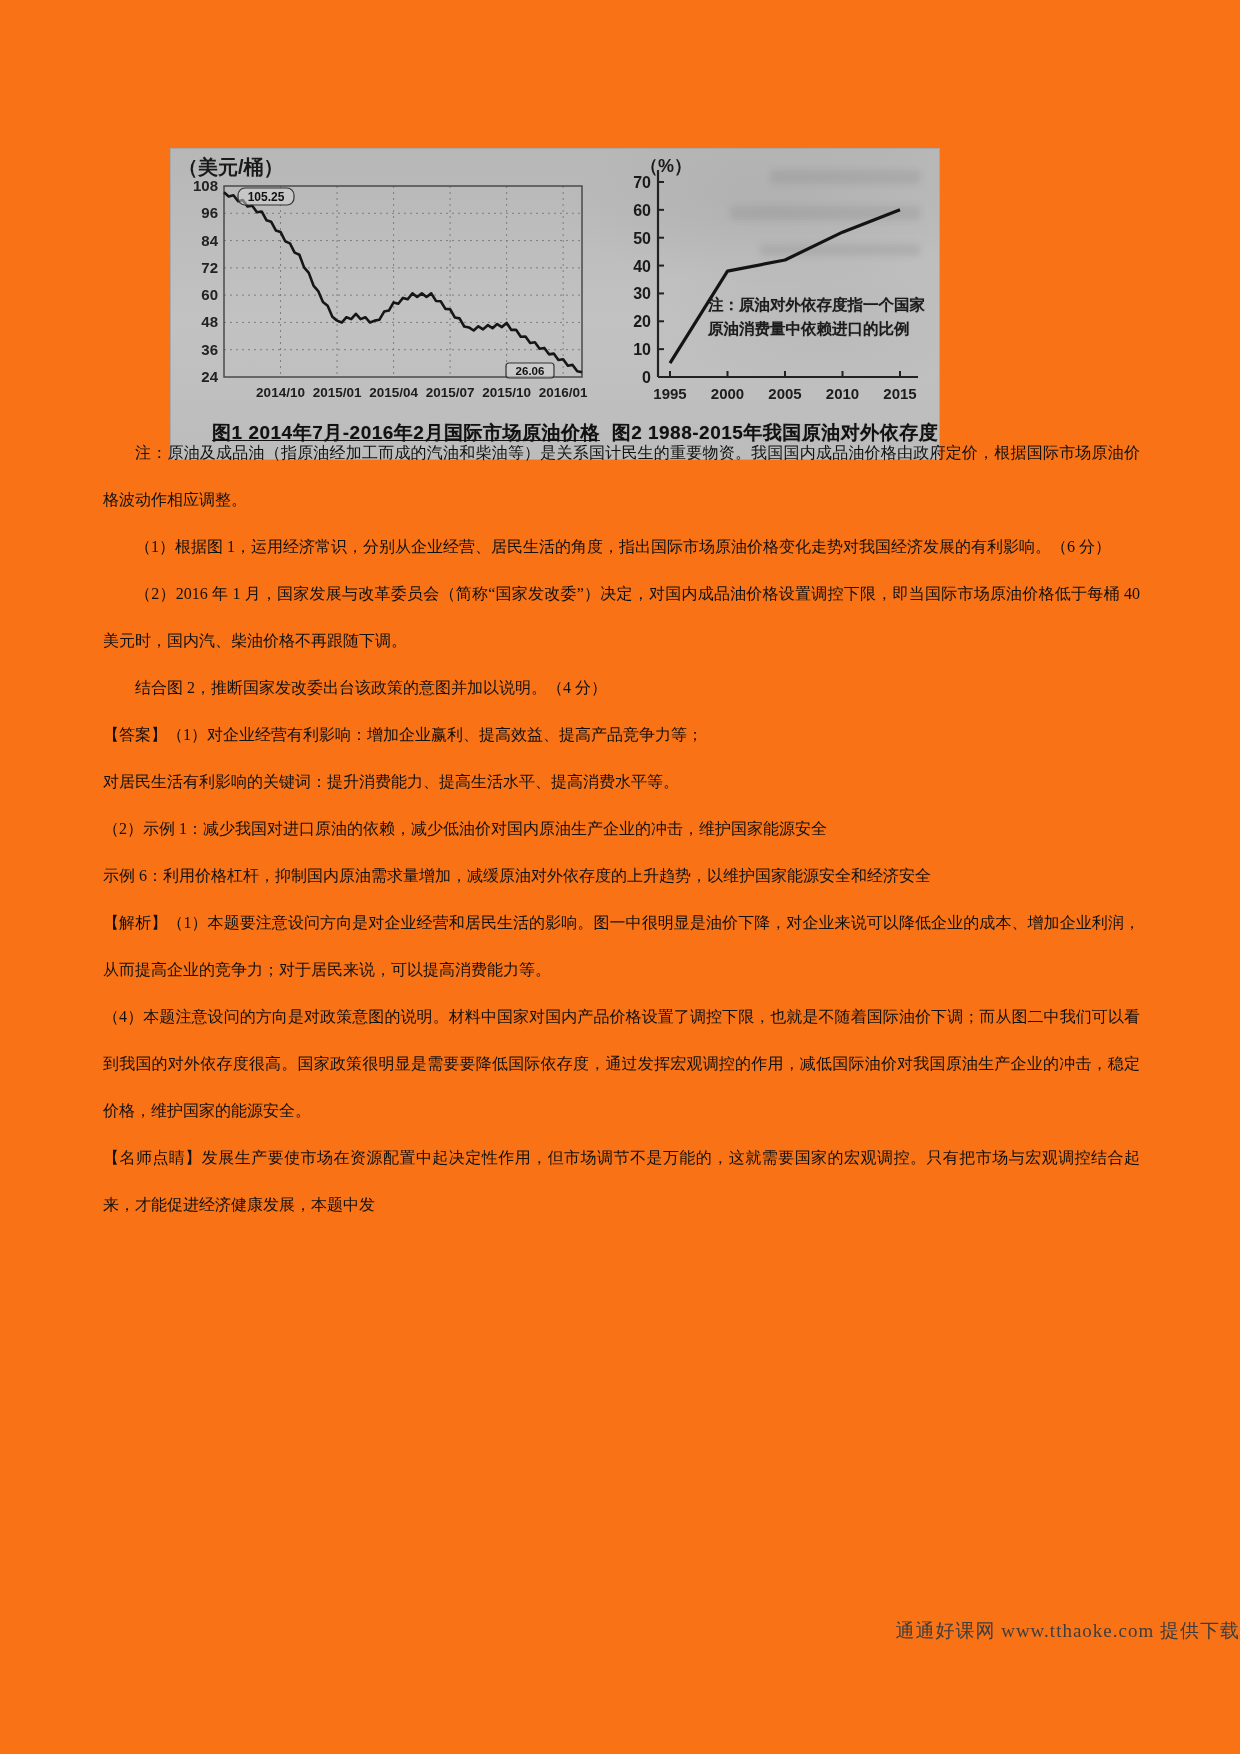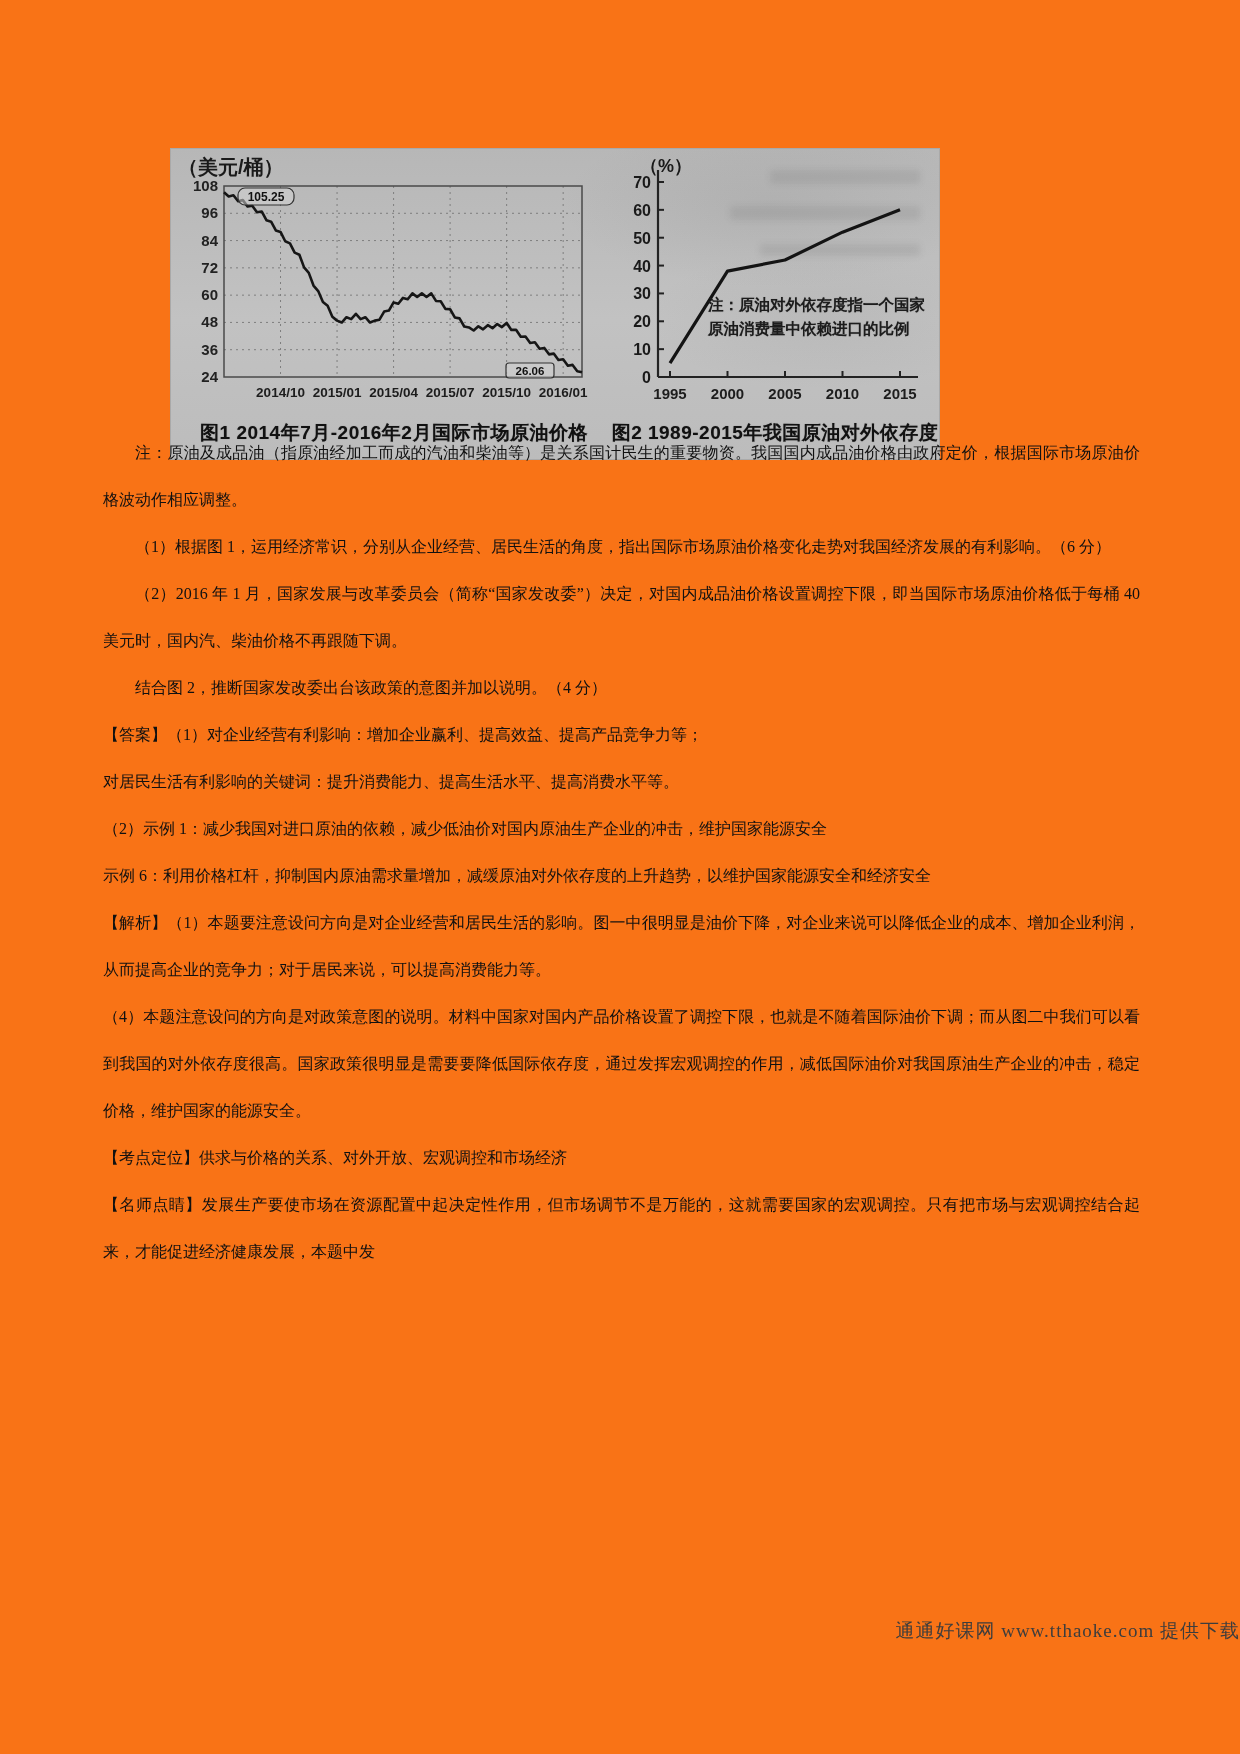--- a/index.html
+++ b/index.html
@@ -15,21 +15,21 @@
       linear-gradient(180deg,#b7b7b7,#c2c2c2 55%,#bcbcbc);
     box-shadow:0 0 0 1px #a9a9a9 inset;
   }
   .scan .artifact{position:absolute;background:rgba(60,60,60,.10);filter:blur(3px);border-radius:4px;}
   .fig-svg{position:absolute;}
   .fig-caption{
     position:absolute;top:272px;font-family:"Liberation Sans","DejaVu Sans",sans-serif;
     font-weight:bold;font-size:19px;color:#111;text-align:center;letter-spacing:.5px;
     text-shadow:0 0 1px rgba(0,0,0,.35);
   }
-  .fig1-caption{left:4px;width:440px;}
+  .fig1-caption{left:16px;width:440px;text-decoration:underline;}
   .fig2-caption{left:440px;width:330px;}
   .fig-note{
     position:absolute;left:538px;top:145px;width:228px;
     font-family:"Liberation Serif","DejaVu Serif",serif;font-weight:bold;
     font-size:15.5px;line-height:1.55;color:#1c1c1c;text-shadow:0 0 1px rgba(0,0,0,.3);
   }
 
   
   .body-text{
     position:absolute;left:103px;top:429px;width:1037px;
@@ -118,33 +118,32 @@
         <line x1="228.5" y1="219" x2="228.5" y2="225" stroke="#222" stroke-width="2"></line>
         <text x="228.5" y="247" text-anchor="middle" font-family="&quot;Liberation Sans&quot;,&quot;DejaVu Sans&quot;,sans-serif" font-size="15" font-weight="bold" fill="#1d1d1d">2010</text>
         <line x1="286" y1="219" x2="286" y2="225" stroke="#222" stroke-width="2"></line>
         <text x="286" y="247" text-anchor="middle" font-family="&quot;Liberation Sans&quot;,&quot;DejaVu Sans&quot;,sans-serif" font-size="15" font-weight="bold" fill="#1d1d1d">2015</text>
         <polyline points="56,211.07142857142858 113.5,119.14285714285715 171,108 228.5,80.14285714285714 286,57.85714285714286" fill="none" stroke="#141414" stroke-width="3.2" stroke-linejoin="round"></polyline>
       </svg>
 
     <div class="fig-note">注：原油对外依存度指一个国家原油消费量中依赖进口的比例</div>
 
     <div class="fig-caption fig1-caption">图1  2014年7月-2016年2月国际市场原油价格</div>
-    <div class="fig-caption fig2-caption">图2  1989-2015年我国原油对外依存度</div>
+    <div class="fig-caption fig2-caption">图2  1988-2015年我国原油对外依存度</div>
   </div>
 
   <div class="body-text">
     <p class="indent">注：原油及成品油（指原油经加工而成的汽油和柴油等）是关系国计民生的重要物资。我国国内成品油价格由政府定价，根据国际市场原油价格波动作相应调整。</p>
     <p class="indent">（1）根据图 1，运用经济常识，分别从企业经营、居民生活的角度，指出国际市场原油价格变化走势对我国经济发展的有利影响。（6 分）</p>
     <p class="indent">（2）2016 年 1 月，国家发展与改革委员会（简称“国家发改委”）决定，对国内成品油价格设置调控下限，即当国际市场原油价格低于每桶 40 美元时，国内汽、柴油价格不再跟随下调。</p>
     <p class="indent">结合图 2，推断国家发改委出台该政策的意图并加以说明。（4 分）</p>
     <p>【答案】（1）对企业经营有利影响：增加企业赢利、提高效益、提高产品竞争力等；</p>
     <p>对居民生活有利影响的关键词：提升消费能力、提高生活水平、提高消费水平等。</p>
     <p>（2）示例 1：减少我国对进口原油的依赖，减少低油价对国内原油生产企业的冲击，维护国家能源安全</p>
     <p>示例 6：利用价格杠杆，抑制国内原油需求量增加，减缓原油对外依存度的上升趋势，以维护国家能源安全和经济安全</p>
     <p>【解析】（1）本题要注意设问方向是对企业经营和居民生活的影响。图一中很明显是油价下降，对企业来说可以降低企业的成本、增加企业利润，从而提高企业的竞争力；对于居民来说，可以提高消费能力等。</p>
     <p>（4）本题注意设问的方向是对政策意图的说明。材料中国家对国内产品价格设置了调控下限，也就是不随着国际油价下调；而从图二中我们可以看到我国的对外依存度很高。国家政策很明显是需要要降低国际依存度，通过发挥宏观调控的作用，减低国际油价对我国原油生产企业的冲击，稳定价格，维护国家的能源安全。</p>
-    <p>【考点定位】供求与价格的关系、对外开放、宏观调控和市场经济</p>
     <p>【名师点睛】发展生产要使市场在资源配置中起决定性作用，但市场调节不是万能的，这就需要国家的宏观调控。只有把市场与宏观调控结合起来，才能促进经济健康发展，本题中发</p>
   </div>
 
   <div class="footer">通通好课网  www.tthaoke.com  提供下载</div>
 
 </div>
 
 </body></html>

